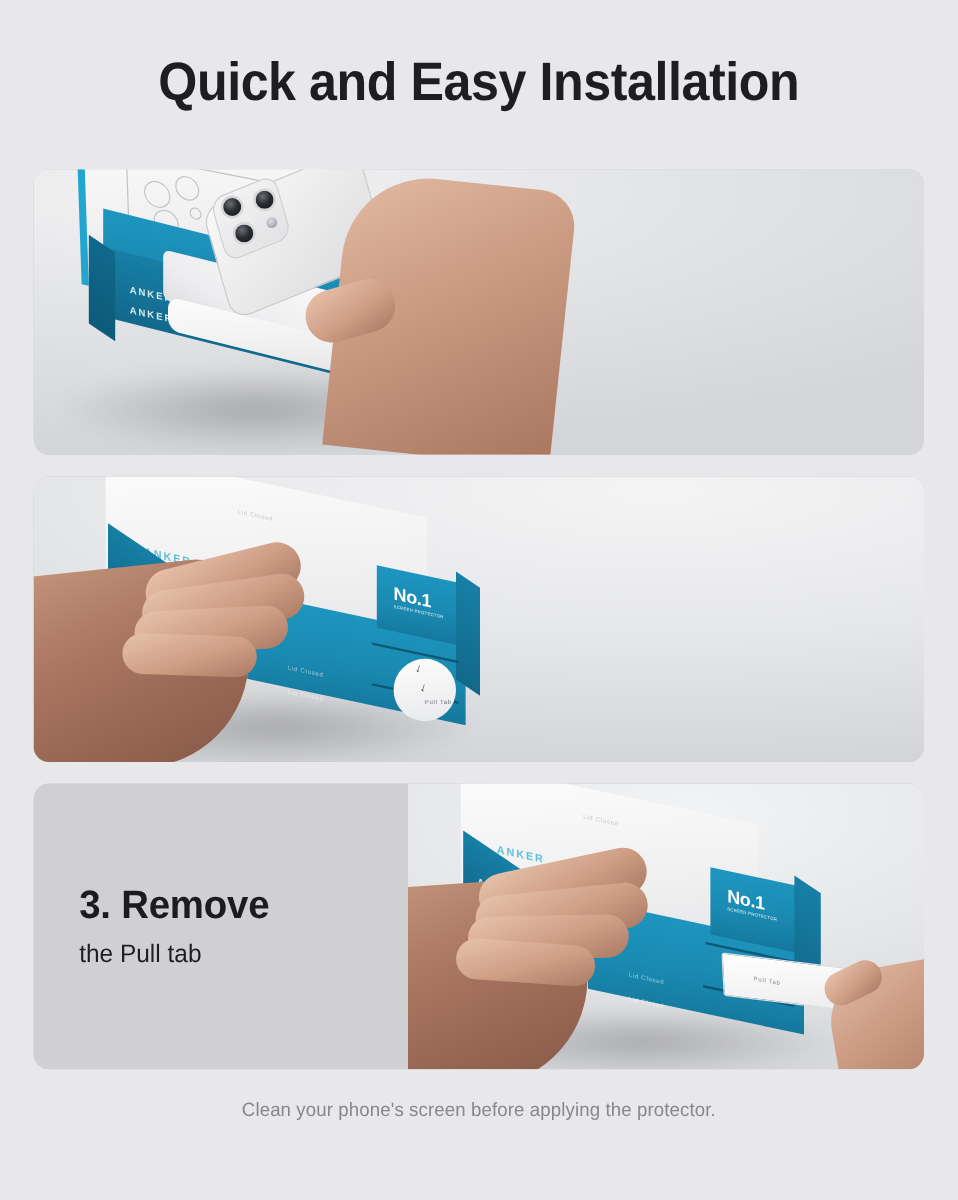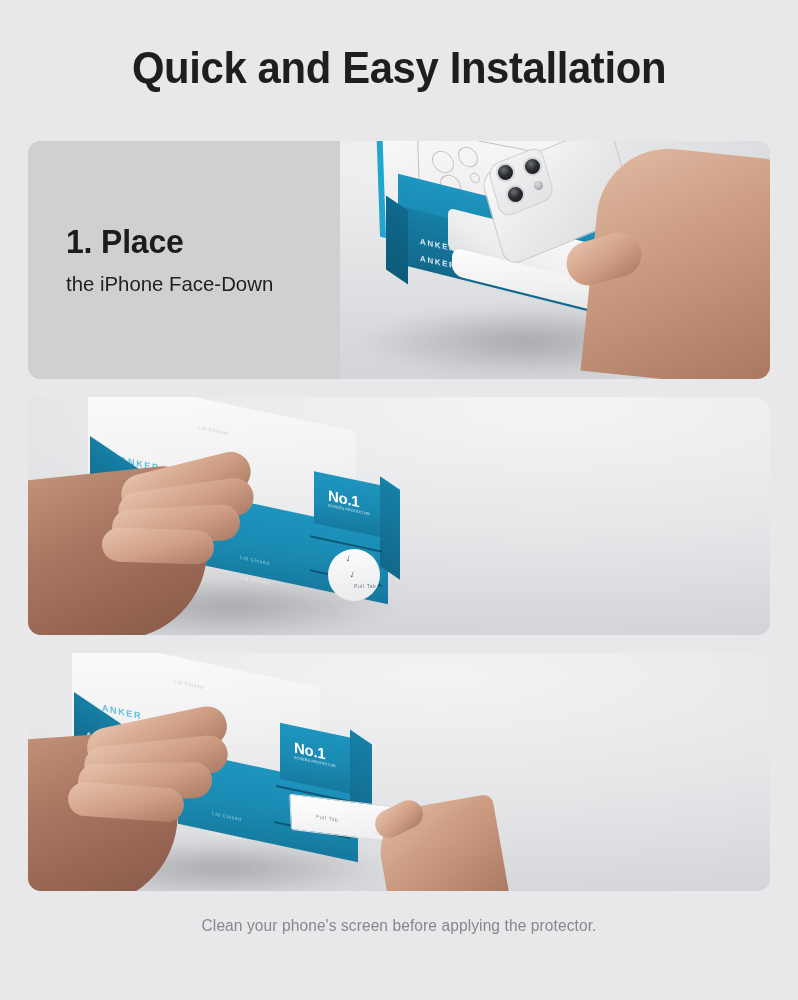--- a/index.html
+++ b/index.html
@@ -243,24 +243,20 @@
   }
 </style>
 </head>
 <body>
 
 <h1 class="page-title">Quick and Easy Installation</h1>
 
 <div class="steps">
 
   <section class="step-panel">
-    <div class="step-text">
-      <div class="step-title">1. Place</div>
-      <div class="step-sub">the iPhone Face-Down</div>
-    </div>
     <div class="step-photo">
       <div class="photo-inner">
         <div class="backdrop"></div>
 
         <div class="ground-shadow" style="left:20px; top:165px; width:330px; height:70px;"></div>
 
         <div class="box-face white-lid" style="left:42px; top:-24px; width:210px; height:112px; transform: skewY(14deg) rotate(-2deg);"></div>
         <div class="blue-edge" style="left:38px; top:-20px; width:6px; height:116px; transform: skewY(14deg) rotate(-2deg);"></div>
 
         <div class="outline-phone" style="left:78px; top:0px; width:128px; height:72px; transform: skewY(13deg) rotate(-2deg);"></div>
@@ -337,20 +333,24 @@
         <div class="hand dark" style="left:-70px; top:78px; width:250px; height:168px; border-radius:0 40px 90px 0; transform: rotate(-6deg);"></div>
         <div class="finger" style="left:92px; top:66px; width:132px; height:40px; border-radius:22px; transform: rotate(-14deg);"></div>
         <div class="finger" style="left:90px; top:88px; width:136px; height:38px; border-radius:22px; transform: rotate(-8deg);"></div>
         <div class="finger" style="left:84px; top:110px; width:128px; height:36px; border-radius:22px; transform: rotate(-3deg);"></div>
         <div class="finger" style="left:74px; top:132px; width:112px; height:34px; border-radius:22px; transform: rotate(2deg);"></div>
       </div>
     </div>
   </section>
 
   <section class="step-panel">
+    <div class="step-text">
+      <div class="step-title">3. Remove</div>
+      <div class="step-sub">the Pull tab</div>
+    </div>
     <div class="step-photo">
       <div class="photo-inner">
         <div class="backdrop b3"></div>
 
         <div class="ground-shadow" style="left:30px; top:186px; width:330px; height:58px;"></div>
 
         <div class="box-face white-lid" style="left:44px; top:8px; width:248px; height:112px; transform: skewY(12deg); border-radius:3px;"></div>
         <span class="anker-mark on-white" style="left:74px; top:54px; font-size:9px; transform: skewY(12deg);">ANKER</span>
         <span class="tiny-label" style="left:146px; top:28px; color:#c9cbd0; transform: skewY(12deg);">Lid Closed</span>
 

